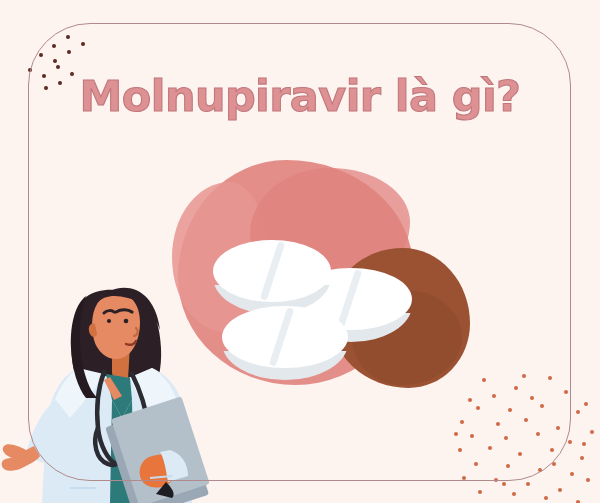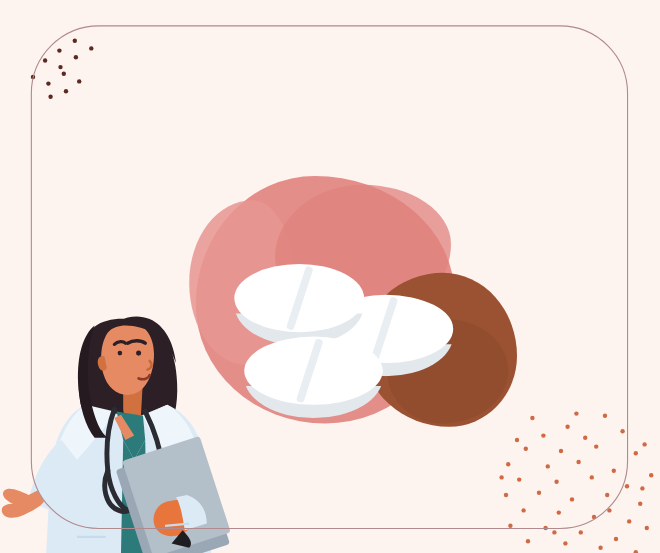--- a/index.html
+++ b/index.html
@@ -305,14 +305,15 @@
       <i style="left: 70px; top: 2px; background: rgb(207, 106, 69);"></i>
       <i style="left: 30px; top: 6px; background: rgb(207, 106, 69);"></i>
       <i style="left: 50px; top: 110px; background: rgb(207, 106, 69);"></i>
       <i style="left: 100px; top: 90px; background: rgb(207, 106, 69);"></i>
       <i style="left: 16px; top: 26px; background: rgb(207, 106, 69);"></i>
       <i style="left: 130px; top: 70px; background: rgb(207, 106, 69);"></i>
     </div>
 
   <div class="frame"></div>
 
+  <div class="title">Molnupiravir là gì?</div>
 
 </div>
 
 </body></html>

